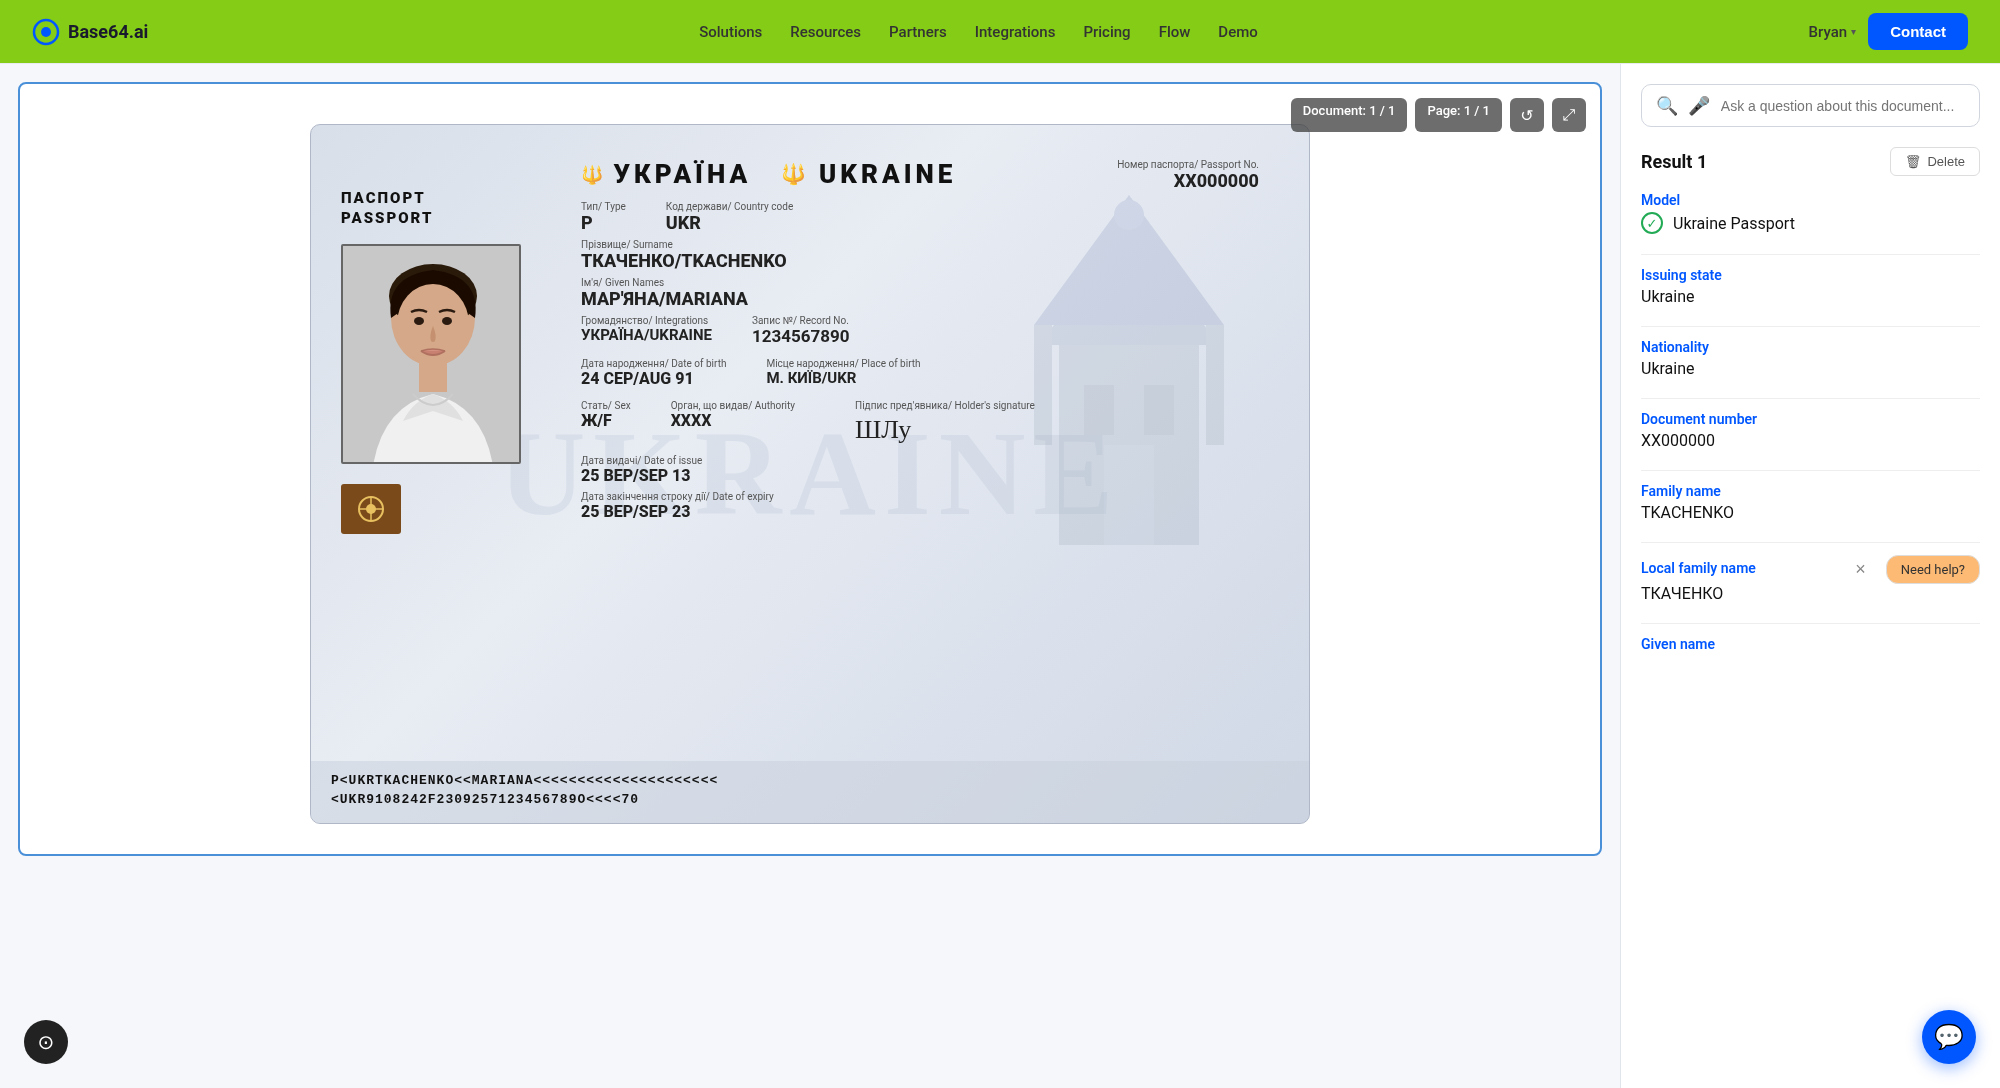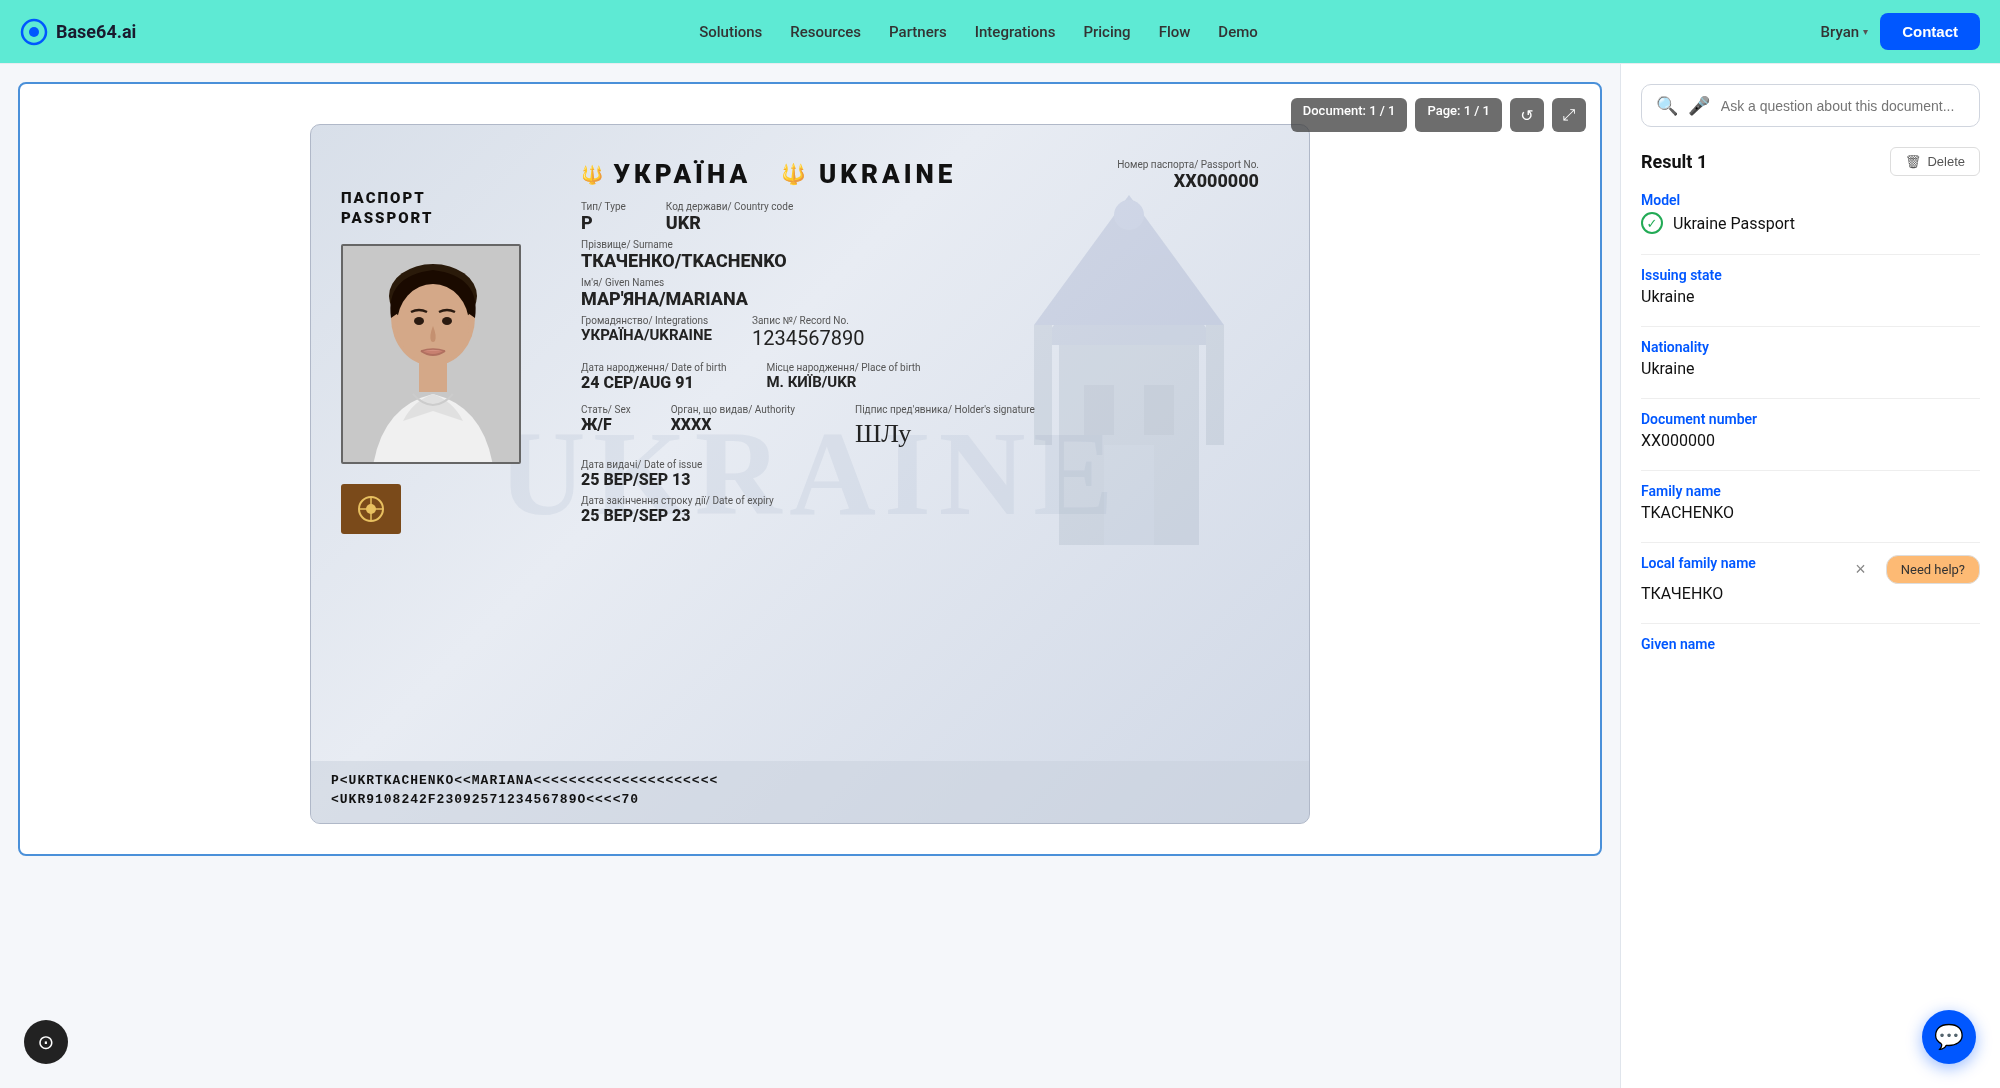--- a/index.html
+++ b/index.html
@@ -1,21 +1,21 @@
 <!DOCTYPE html>
 <html><head>
   <meta charset="utf-8">
   <style>
     * { margin: 0; padding: 0; box-sizing: border-box; }
     body { font-family: -apple-system, BlinkMacSystemFont, 'Segoe UI', Roboto, sans-serif; background: #f5f7fa; color: #222; }
 
     
     nav {
       display: flex; align-items: center; justify-content: space-between;
-      padding: 0 20px; height: 64px; background: #5eead4;
+      padding: 0 32px; height: 64px; background: #84cc16;
       border-bottom: 1px solid #e8ecf0; position: sticky; top: 0; z-index: 100;
     }
     .nav-logo { display: flex; align-items: center; gap: 8px; font-weight: 700; font-size: 18px; color: #1a1a2e; }
     .nav-logo-icon { width: 28px; height: 28px; }
     .nav-links { display: flex; align-items: center; gap: 28px; }
     .nav-links a { text-decoration: none; color: #333; font-size: 15px; font-weight: 500; cursor: pointer; }
     .nav-right { display: flex; align-items: center; gap: 12px; }
     .nav-user { font-size: 15px; font-weight: 500; color: #333; cursor: pointer; display: flex; align-items: center; gap: 4px; }
     .nav-caret { font-size: 10px; color: #555; }
     .nav-contact-btn {
@@ -314,21 +314,21 @@
                 <div style="font-size:18px;font-weight:800;">МАР'ЯНА/MARIANA</div>
               </div>
 
               <div style="display:flex;gap:40px;margin-top:6px;">
                 <div class="passport-field">
                   <div class="passport-field-label">Громадянство/ Integrations</div>
                   <div style="font-size:15px;font-weight:700;">УКРАЇНА/UKRAINE</div>
                 </div>
                 <div class="passport-field">
                   <div class="passport-field-label">Запис №/ Record No.</div>
-                  <div style="font-size:20px;font-weight:400;">1234567890</div>
+                  <div style="font-size:17px;font-weight:700;">1234567890</div>
                 </div>
               </div>
 
               <div style="display:flex;gap:40px;margin-top:6px;">
                 <div class="passport-field">
                   <div class="passport-field-label">Дата народження/ Date of birth</div>
                   <div style="font-size:16px;font-weight:800;">24 СЕР/AUG 91</div>
                 </div>
                 <div class="passport-field">
                   <div class="passport-field-label">Місце народження/ Place of birth</div>
@@ -418,21 +418,21 @@
     </div>
     <div class="divider"></div>
 
     <div class="field-section">
       <div class="field-label">Family name</div>
       <div class="field-value">TKACHENKO</div>
     </div>
     <div class="divider"></div>
 
     <div class="field-section">
-      <div style="display:flex;justify-content:space-between;align-items:flex-start;">
+      <div style="display:flex;justify-content:space-between;align-items:center;">
         <div class="field-label">Local family name</div>
         <div style="display:flex;align-items:center;gap:20px;">
           <button style="background:none;border:none;font-size:18px;cursor:pointer;color:#888;">×</button>
           <div style="background:#fdba74;border:1px solid #ddd;border-radius:12px;padding:6px 14px;font-size:13px;color:#333;cursor:pointer;">Need help?</div>
         </div>
       </div>
       <div class="field-value">ТКАЧЕНКО</div>
     </div>
     <div class="divider"></div>
 

